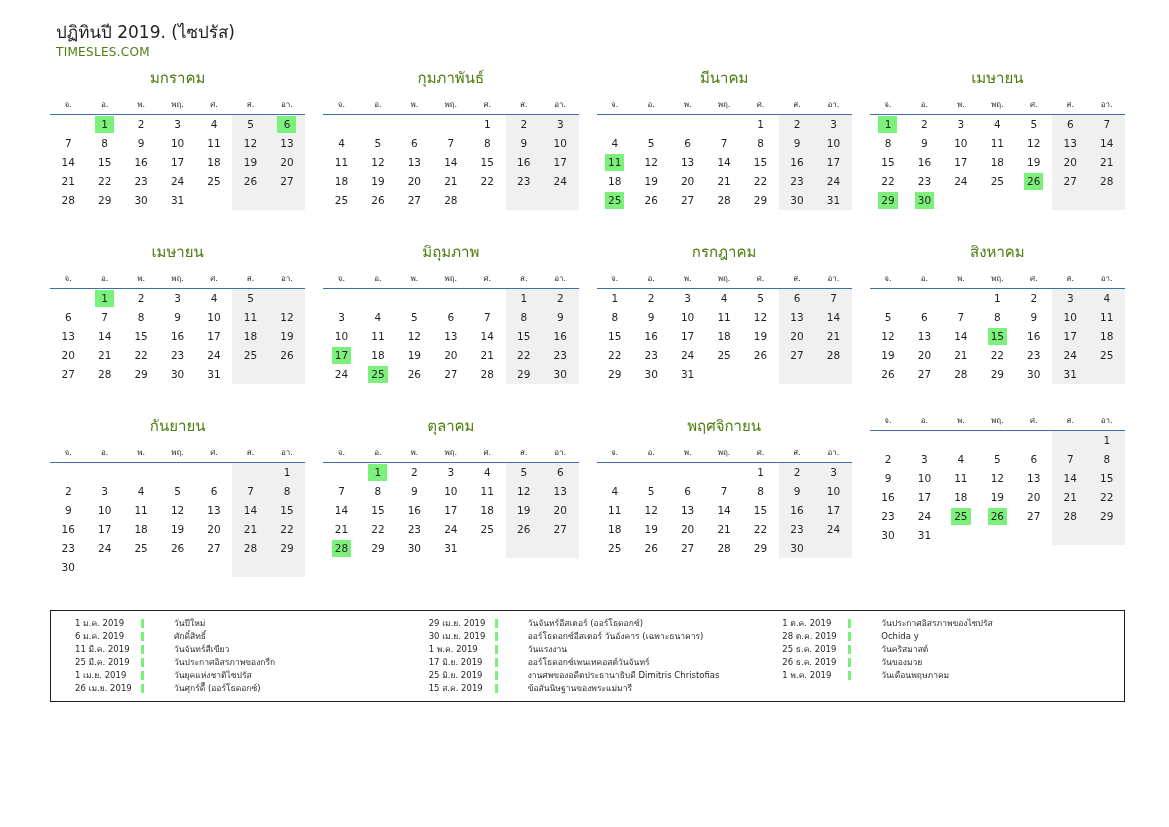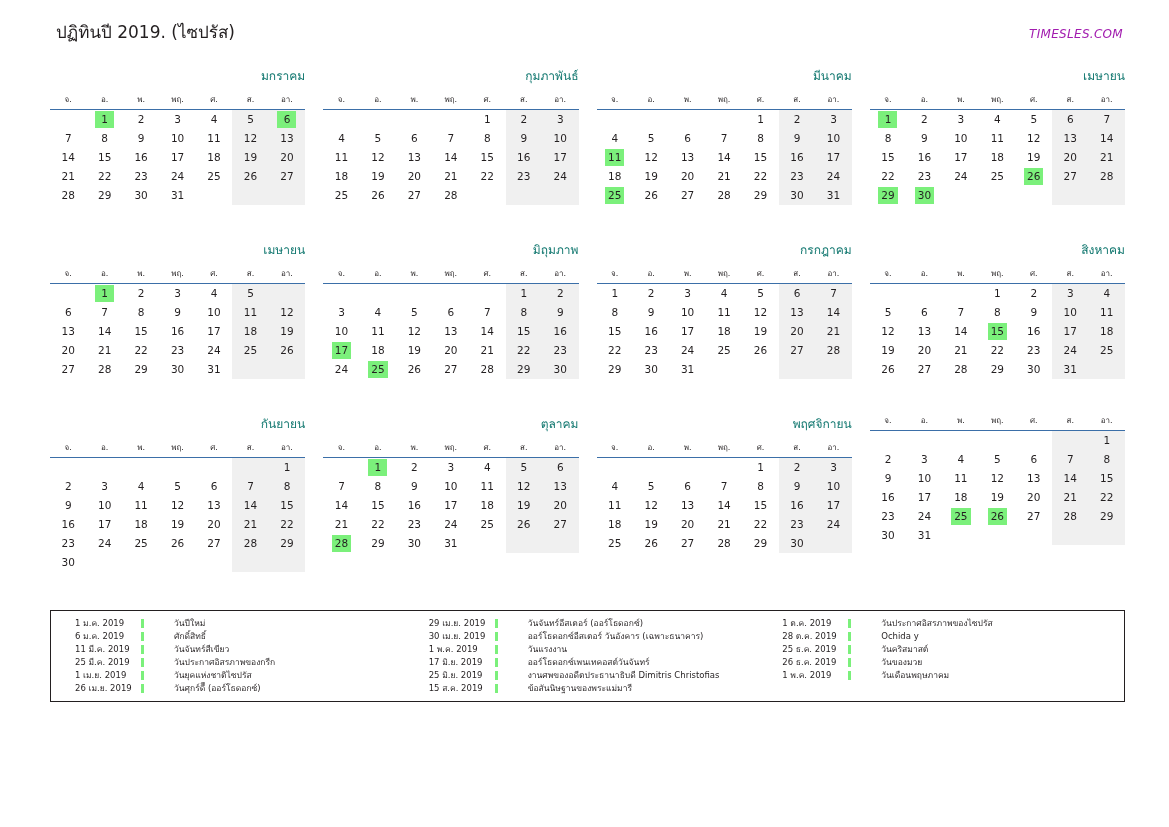--- a/index.html
+++ b/index.html
@@ -7,36 +7,36 @@
     margin: 0; padding: 0;
     width: 1169px; height: 827px;
     background: #ffffff;
     font-family: "DejaVu Sans", "Liberation Sans", sans-serif;
     color: #231f20;
   }
   .page { position: relative; width: 1169px; height: 827px; }
 
   .header {
     position: absolute; top: 18px; left: 56px; right: 46px;
-    display: flex; align-items: baseline; justify-content: space-between;
+    display: flex; align-items: baseline; justify-content: flex-end; flex-direction: column;
   }
   .title { font-size: 17px; color: #231f20; }
-  .brand { font-size: 12px; color: #a21caf; letter-spacing: .3px; font-style: italic; }
+  .brand { font-size: 12px; color: #4d7c0f; letter-spacing: .3px; }
 
   .grid {
     position: absolute; top: 66px; left: 50px; width: 1075px;
     display: grid;
     grid-template-columns: repeat(4, 1fr);
     grid-auto-rows: 174px;
     column-gap: 18px;
   }
 
   .month { width: 100%; }
   .month-name {
-    text-align: right; color: #0f766e; font-size: 12px;
+    text-align: center; color: #4d7c0f; font-size: 15px;
     margin-bottom: 8px;
   }
   table.cal {
     width: 100%; border-collapse: collapse;
     table-layout: fixed;
   }
   table.cal th {
     font-size: 8px; font-weight: normal; color: #231f20;
     padding: 0 0 3px 0; text-align: center;
     border-bottom: 1px solid #3b6fa8;

